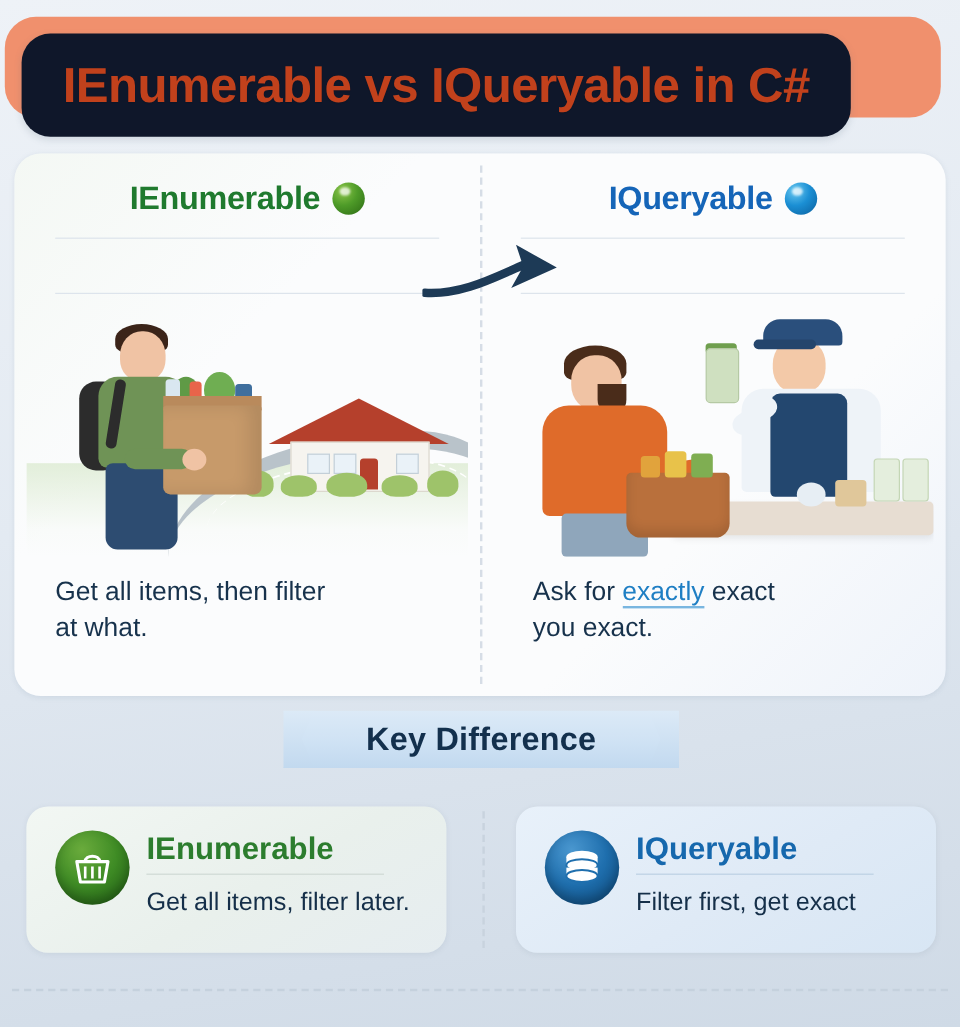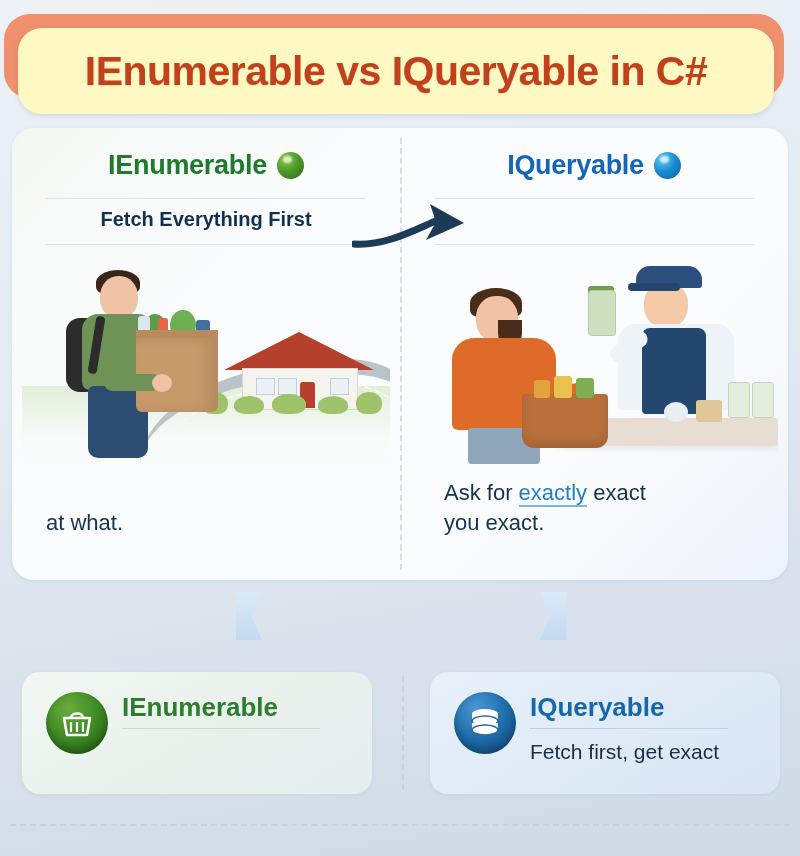--- a/index.html
+++ b/index.html
@@ -10,22 +10,22 @@
     position:relative;
   }
 
   
   #title-wrap{position:absolute;left:0;top:10px;width:800px;height:110px;}
   #title-accent{
     position:absolute;left:4px;top:4px;width:780px;height:84px;
     background:#f0906d;border-radius:26px;
   }
   #title-card{
-    position:absolute;left:18px;top:18px;width:756px;height:86px;
-    background:#fef9c3;border-radius:24px;
+    position:absolute;left:18px;top:18px;width:691px;height:86px;
+    background:#0f172a;border-radius:24px;
     display:flex;align-items:center;justify-content:center;
     box-shadow:0 2px 6px rgba(90,110,130,.18);
   }
   #title-text{
     font-size:41px;font-weight:bold;color:#c1411c;letter-spacing:-0.5px;
     white-space:nowrap;text-shadow:0 1px 1px rgba(0,0,0,.10);
   }
 
   
   #panel{
@@ -177,21 +177,20 @@
 </div>
 
 <div id="panel">
 
   <div class="half left">
     <div class="hdr">
       <span class="hdr-text">IEnumerable</span>
       <span class="sphere green"></span>
     </div>
     <div class="rule top"></div>
-    <div class="sub">Fetch Everything First</div>
     <div class="rule bot"></div>
 
     <div class="illus">
       <div class="ground"></div>
       <div class="road"></div>
       <div class="road-dash"></div>
 
       <div class="house">
         <div class="house-roof"></div>
         <div class="house-body"></div>
@@ -219,21 +218,21 @@
         <div class="veg" style="left:92px;top:48px;width:10px;height:24px;background:#e8644a;border-radius:3px;"></div>
         <div class="veg" style="left:130px;top:50px;width:14px;height:22px;background:#3f6f9e;border-radius:3px;"></div>
         <div class="bag-top"></div>
         <div class="bag"></div>
         <div class="arm"></div>
         <div class="hand"></div>
       </div>
     </div>
 
     <div class="caption">
-      <br>
+      <span>Get all items, then filter</span><br>
       <span>at what.</span>
     </div>
   </div>
 
   <div class="half right">
     <div class="hdr">
       <span class="hdr-text">IQueryable</span>
       <span class="sphere blue"></span>
     </div>
     <div class="rule top"></div>
@@ -282,51 +281,55 @@
 
   <div id="mid-divider"></div>
 </div>
 
 <svg id="arrow" viewBox="0 0 120 52">
   <path d="M2 40 C 34 42, 62 26, 86 16" stroke="#1d3a56" stroke-width="7" fill="none" stroke-linecap="round"></path>
   <polygon points="78,0 112,19 74,36 84,18" fill="#1d3a56"></polygon>
 </svg>
 
 <div id="ribbon-wrap">
+  <div id="ribbon">
+    <span id="ribbon-text">Key Difference</span>
+  </div>
   <div id="ribbon-left-notch"></div>
   <div id="ribbon-right-notch"></div>
 </div>
 
 <div id="bottom">
 
   <div class="bcard left">
     <div class="bicon green">
       <svg width="34" height="32" viewBox="0 0 34 32" aria-hidden="true">
         <path d="M11 11 C11 5, 23 5, 23 11" stroke="#ffffff" stroke-width="2.6" fill="none"></path>
         <path d="M4 11 H30 L27 28 H7 Z" fill="none" stroke="#ffffff" stroke-width="2.6" stroke-linejoin="round"></path>
         <line x1="11" y1="15" x2="11" y2="25" stroke="#ffffff" stroke-width="2.2"></line>
         <line x1="17" y1="15" x2="17" y2="25" stroke="#ffffff" stroke-width="2.2"></line>
         <line x1="23" y1="15" x2="23" y2="25" stroke="#ffffff" stroke-width="2.2"></line>
       </svg>
     </div>
     <div class="btitle">IEnumerable</div>
     <div class="brule"></div>
+    <div class="bsub">Get all items, filter later.</div>
   </div>
 
   <div class="bcard right">
     <div class="bicon blue">
       <svg width="34" height="34" viewBox="0 0 34 34" aria-hidden="true">
         <ellipse cx="17" cy="8" rx="13" ry="5" fill="#ffffff"></ellipse>
         <rect x="4" y="8" width="26" height="7" fill="#ffffff"></rect>
         <ellipse cx="17" cy="15" rx="13" ry="5" fill="#ffffff" stroke="#1f6fae" stroke-width="1.6"></ellipse>
         <rect x="4" y="17" width="26" height="7" fill="#ffffff"></rect>
         <ellipse cx="17" cy="24" rx="13" ry="5" fill="#ffffff" stroke="#1f6fae" stroke-width="1.6"></ellipse>
       </svg>
     </div>
     <div class="btitle">IQueryable</div>
     <div class="brule"></div>
-    <div class="bsub">Fetch first, get exact</div>
+    <div class="bsub">Filter first, get exact</div>
   </div>
 
   <div id="bottom-divider"></div>
 </div>
 
 <div id="bottom-dash"></div>
 
 </body></html>

